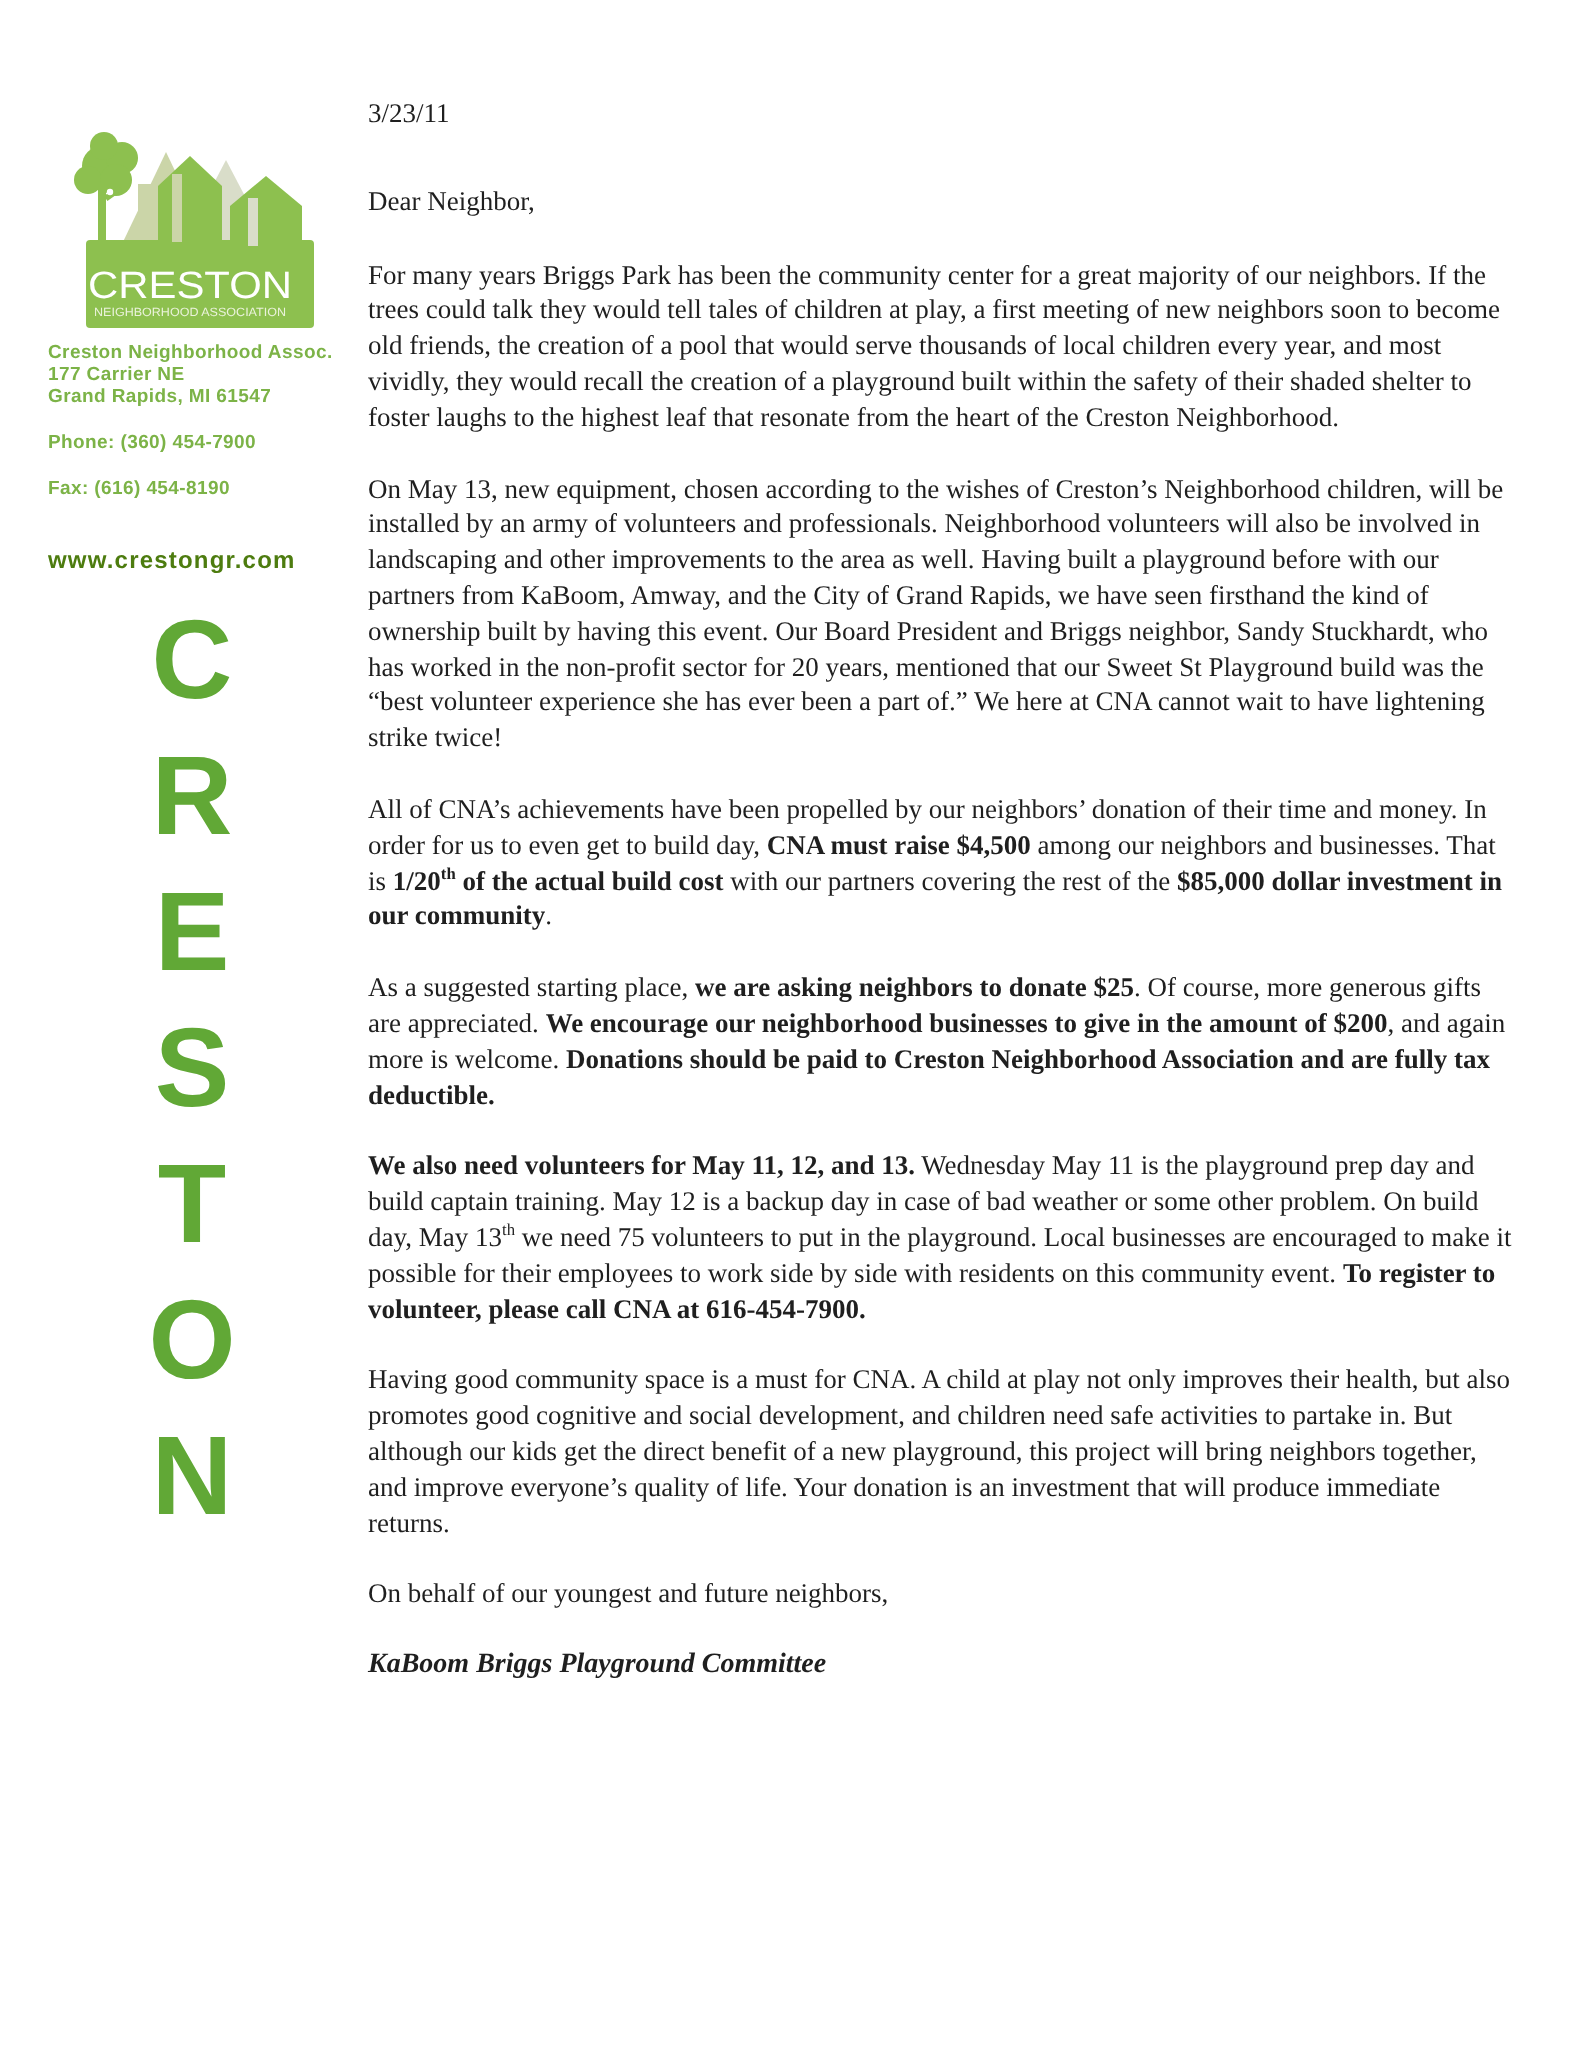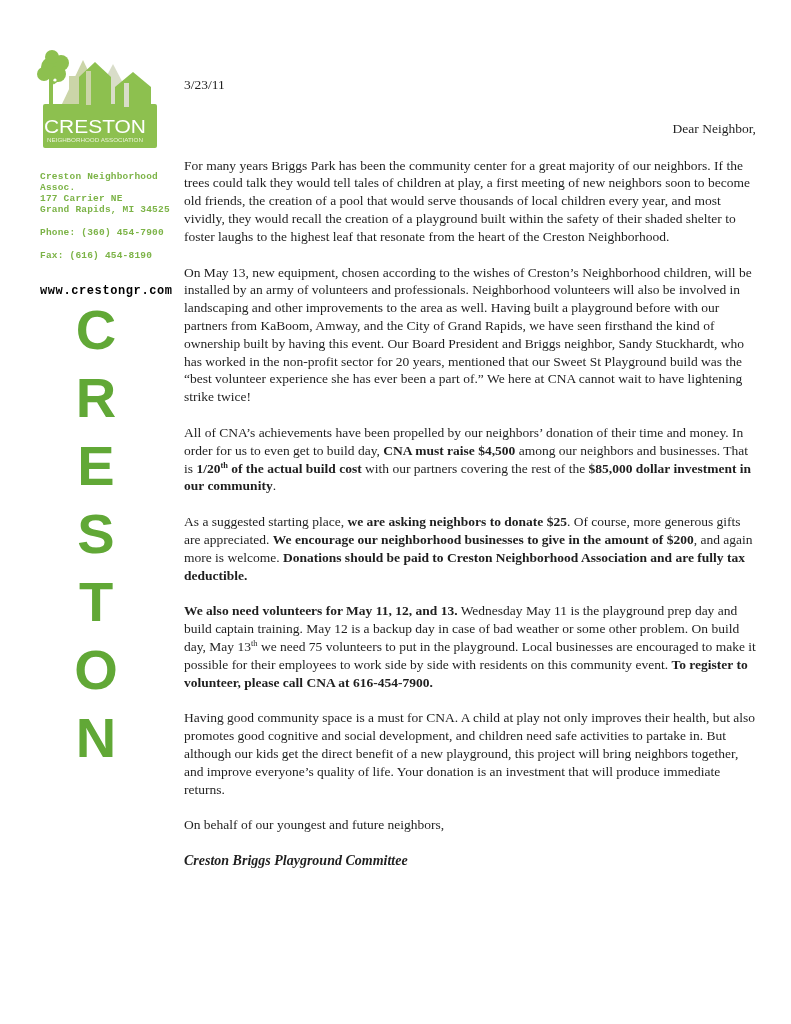--- a/index.html
+++ b/index.html
@@ -8,51 +8,51 @@
     position:relative;
     width:791px; height:1024px;
     background:#ffffff;
     overflow:hidden;
     font-family:"Liberation Serif", serif;
     color:#1f1f1f;
   }
 
   
   .logo-box {
-    position:absolute; left:33px; top:46px;
+    position:absolute; left:33px; top:62px;
     width:124px; height:102px;
   }
   .contact {
-    position:absolute; left:40px; top:171px; width:150px;
-    font-family:Liberation Mono, monospace;
+    position:absolute; left:24px; top:171px; width:150px;
+    font-family:Liberation Sans, sans-serif;
     font-weight:bold;
     font-size:9.5px; line-height:11px;
     color:#7cb347;
     letter-spacing:0.2px;
   }
   .contact .grp { margin:0 0 12px 0; }
   .contact .line { margin:0; }
   .contact .website {
     font-size:12px; letter-spacing:0.6px; margin-top:13px;
-    color:#000000; text-decoration:none; display:inline-block;
+    color:#4d7c0f; text-decoration:none; display:inline-block;
   }
   .vertical-letters {
     position:absolute; left:58px; top:296px; width:76px;
     font-family:"Liberation Sans", sans-serif;
     font-weight:bold; font-size:56px; line-height:68px;
     color:#61a836; text-align:center;
   }
 
   
   .letter {
-    position:absolute; left:184px; top:76px; width:572px;
+    position:absolute; left:184px; top:48px; width:572px;
     font-size:13.5px; line-height:17.8px;
   }
   .date   { margin:0 0 26px 0; }
-  .salutation { margin:0 0 19px 0;text-align:right; }
+  .salutation { margin:0 0 19px 0; }
   .letter p.para { margin:0 0 18px 0; }
   .letter .b { font-weight:bold;text-align:center; }
   .letter sup { font-size:0.62em; line-height:0; vertical-align:super; }
   .closing { margin:0 0 40px 0; }
   .signature { margin:0; font-weight:bold; font-style:italic; font-size:14px; }
 </style>
 </head>
 <body>
 
 <div class="page">
@@ -86,21 +86,21 @@
 
       <text x="62" y="87" text-anchor="middle" fill="#ffffff" font-family="Liberation Sans, sans-serif" font-size="19" textLength="102" lengthAdjust="spacingAndGlyphs">CRESTON</text>
       <text x="62" y="96" text-anchor="middle" fill="#eaf2da" font-family="Liberation Sans, sans-serif" font-size="6" textLength="96" lengthAdjust="spacingAndGlyphs">NEIGHBORHOOD ASSOCIATION</text>
     </svg>
   </div>
 
   <div class="contact">
     <div class="grp">
       <div class="line">Creston Neighborhood Assoc.</div>
       <div class="line">177 Carrier NE</div>
-      <div class="line">Grand Rapids, MI  34525</div>
+      <div class="line">Grand Rapids, MI  61547</div>
     </div>
     <div class="grp">Phone: (360) 454-7900</div>
     <div class="grp">Fax: (616) 454-8190</div>
     <a href="#" class="website">www.crestongr.com</a>
   </div>
 
   <div class="vertical-letters">
       <div>C</div>
       <div>R</div>
       <div>E</div>
@@ -115,16 +115,16 @@
     <div class="salutation">Dear Neighbor,</div>
     <div>
         <p class="para"><span>For many years Briggs Park has been the community center for a great majority of our neighbors.  If the trees could talk they would tell tales of children at play, a first meeting of new neighbors soon to become old friends, the creation of a pool that would serve thousands of local children every year, and most vividly, they would recall the creation of a playground built within the safety of their shaded shelter to foster laughs to the highest leaf that resonate from the heart of the Creston Neighborhood.</span></p>
         <p class="para"><span>On May 13, new equipment, chosen according to the wishes of Creston’s Neighborhood children, will be installed by an army of volunteers and professionals.  Neighborhood volunteers will also be involved in landscaping and other improvements to the area as well.  Having built a playground before with our partners from KaBoom, Amway, and the City of Grand Rapids, we have seen firsthand the kind of ownership built by having this event.  Our Board President and Briggs neighbor, Sandy Stuckhardt, who has worked in the non-profit sector for 20 years, mentioned that our Sweet St Playground build was the “best volunteer experience she has ever been a part of.”  We here at CNA cannot wait to have lightening strike twice!</span></p>
         <p class="para"><span>All of CNA’s achievements have been propelled by our neighbors’ donation of their time and money.  In order for us to even get to build day, </span><span class="b">CNA must raise $4,500</span><span> among our neighbors and businesses.  That is </span><span class="b">1/20</span><sup class="b">th</sup><span class="b"> of the actual build cost</span><span> with our partners covering the rest of the </span><span class="b">$85,000 dollar investment in our community</span><span>.</span></p>
         <p class="para"><span>As a suggested starting place, </span><span class="b">we are asking neighbors to donate $25</span><span>.  Of course, more generous gifts are appreciated.  </span><span class="b">We encourage our neighborhood businesses to give in the amount of $200</span><span>, and again more is welcome.  </span><span class="b">Donations should be paid to Creston Neighborhood Association and are fully tax deductible.</span></p>
         <p class="para"><span class="b">We also need volunteers for May 11, 12, and 13.</span><span>  Wednesday May 11 is the playground prep day and build captain training.  May 12 is a backup day in case of bad weather or some other problem.  On build day, May 13</span><sup>th</sup><span> we need 75 volunteers to put in the playground. Local businesses are encouraged to make it possible for their employees to work side by side with residents on this community event.  </span><span class="b">To register to volunteer, please call CNA at 616-454-7900.</span></p>
         <p class="para"><span>Having good community space is a must for CNA.  A child at play not only improves their health, but also promotes good cognitive and social development, and children need safe activities to partake in.  But although our kids get the direct benefit of a new playground, this project will bring neighbors together, and improve everyone’s quality of life. Your donation is an investment that will produce immediate returns.</span></p>
         <p class="para closing"><span>On behalf of our youngest and future neighbors,</span></p>
       </div>
-    <div class="signature">Creston Briggs Playground Committee</div>
+    <div class="signature">KaBoom Briggs Playground Committee</div>
   </div>
 
 </div>
 
 </body></html>

